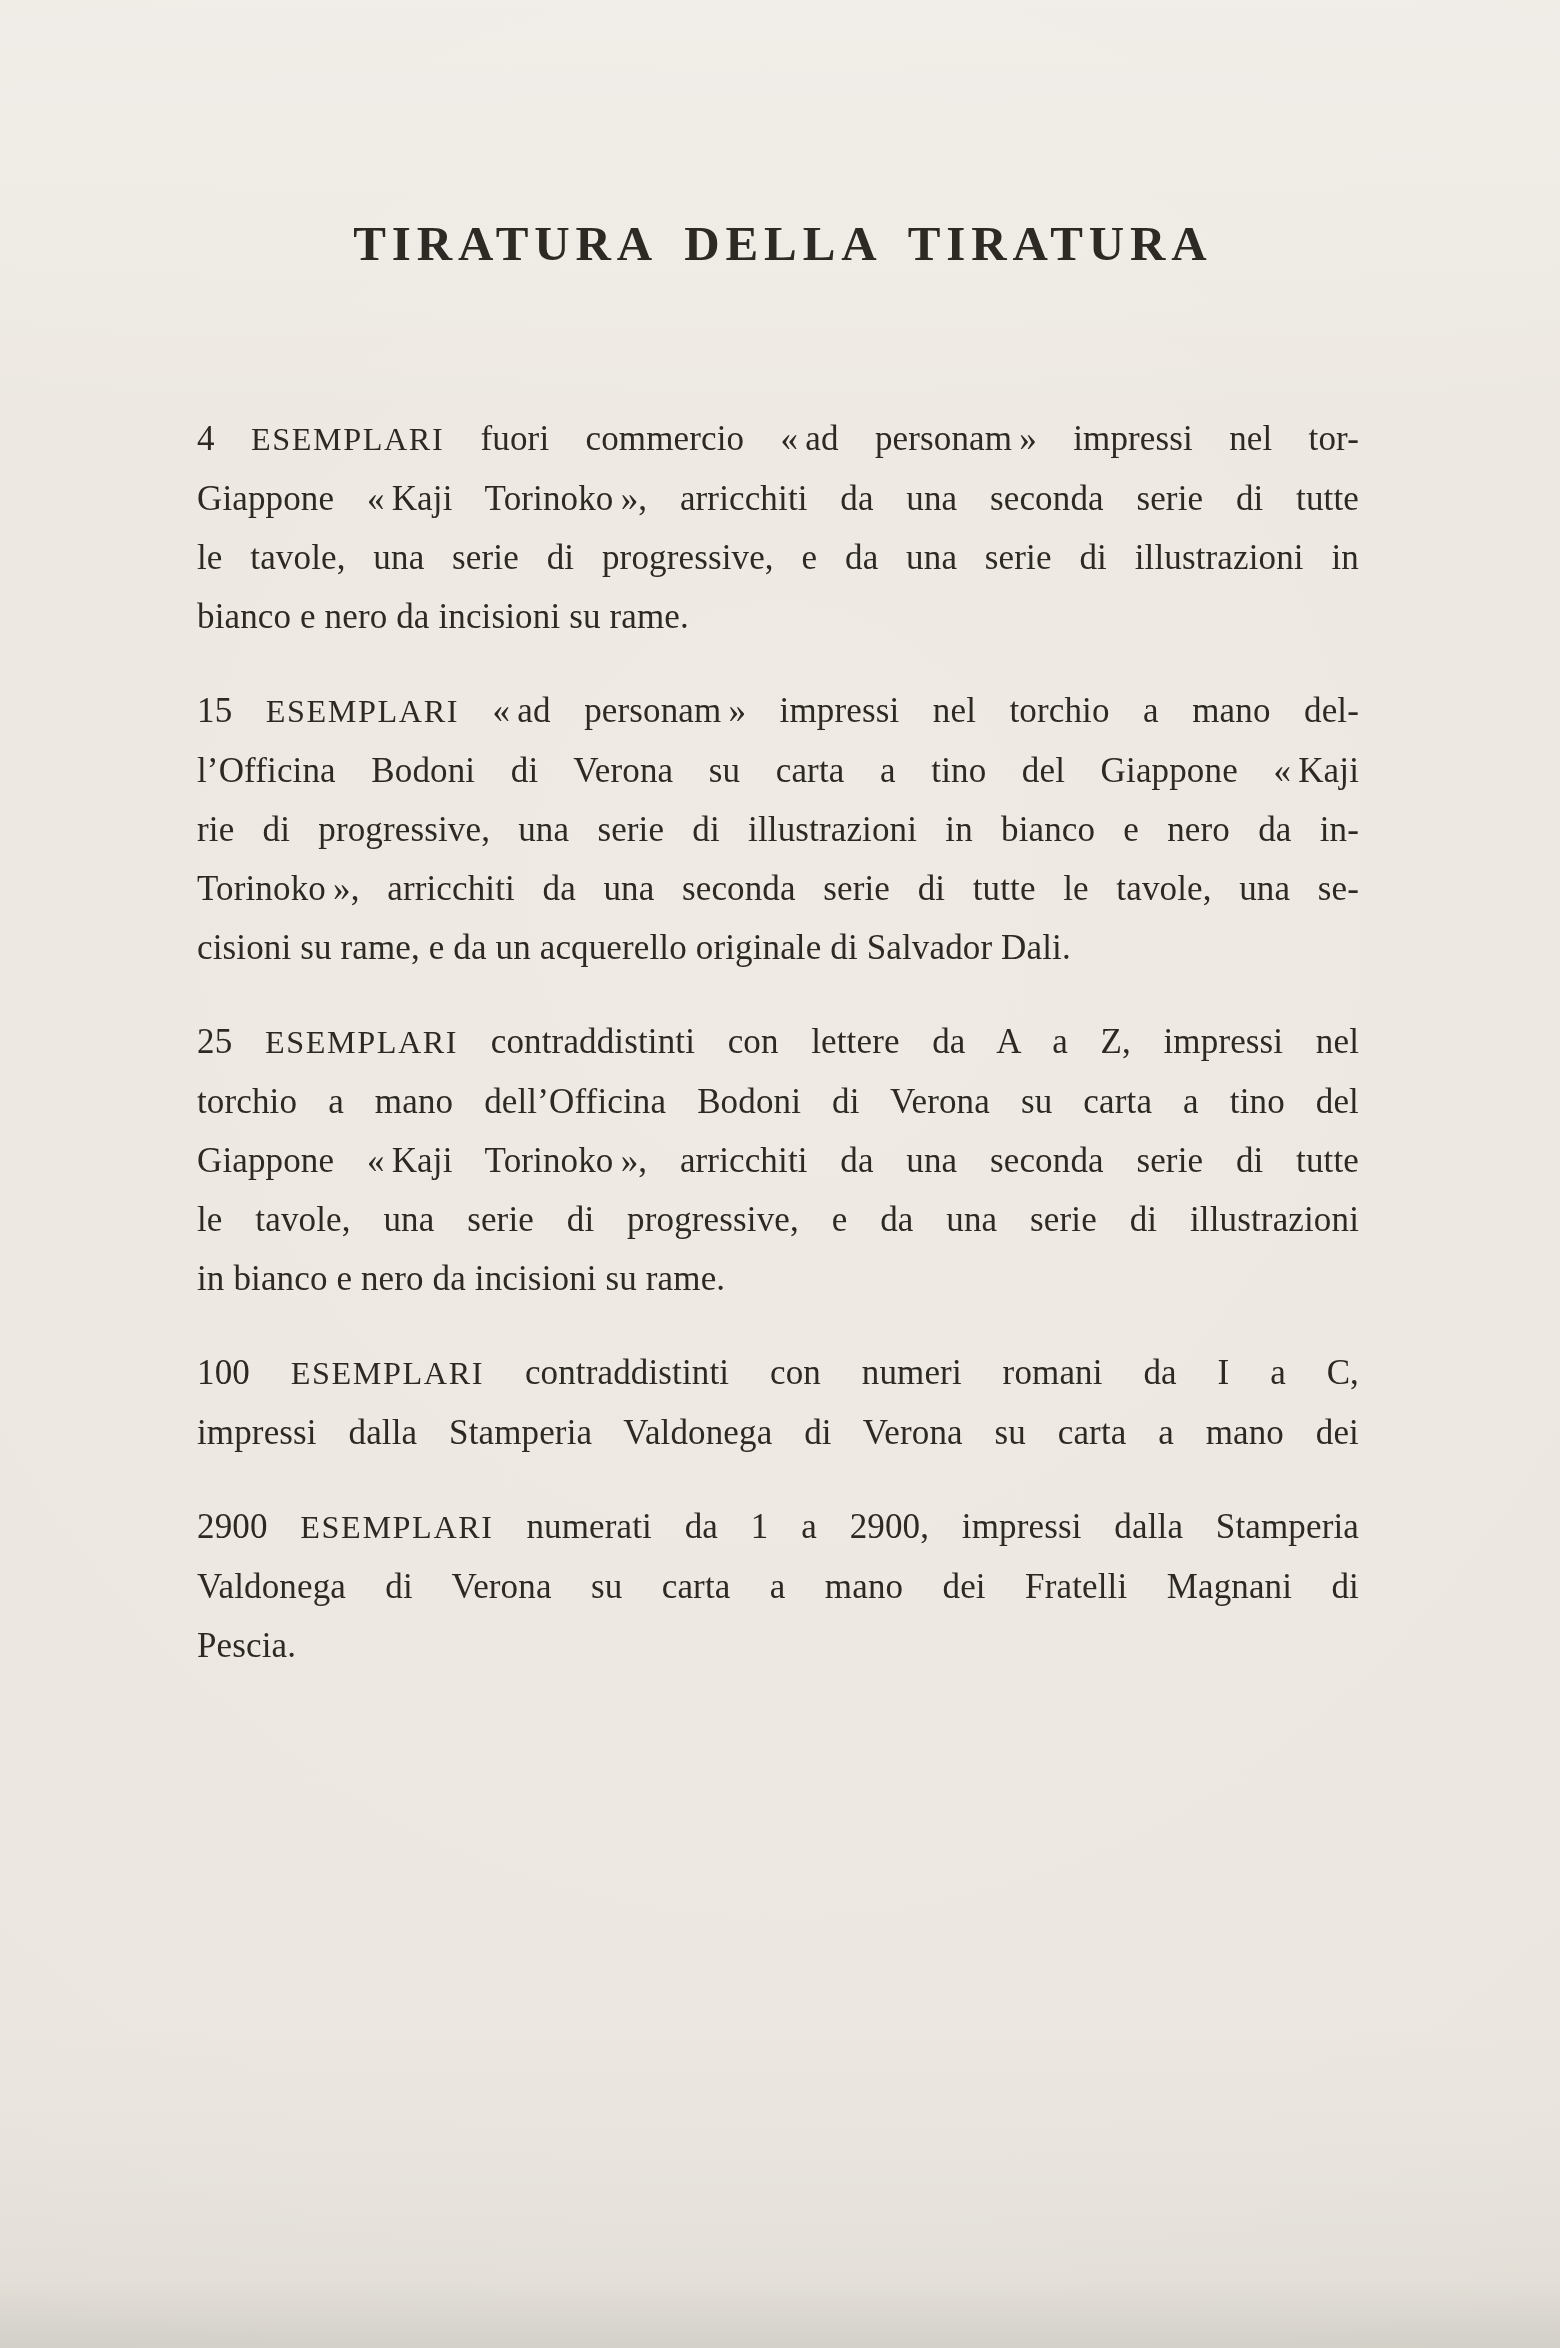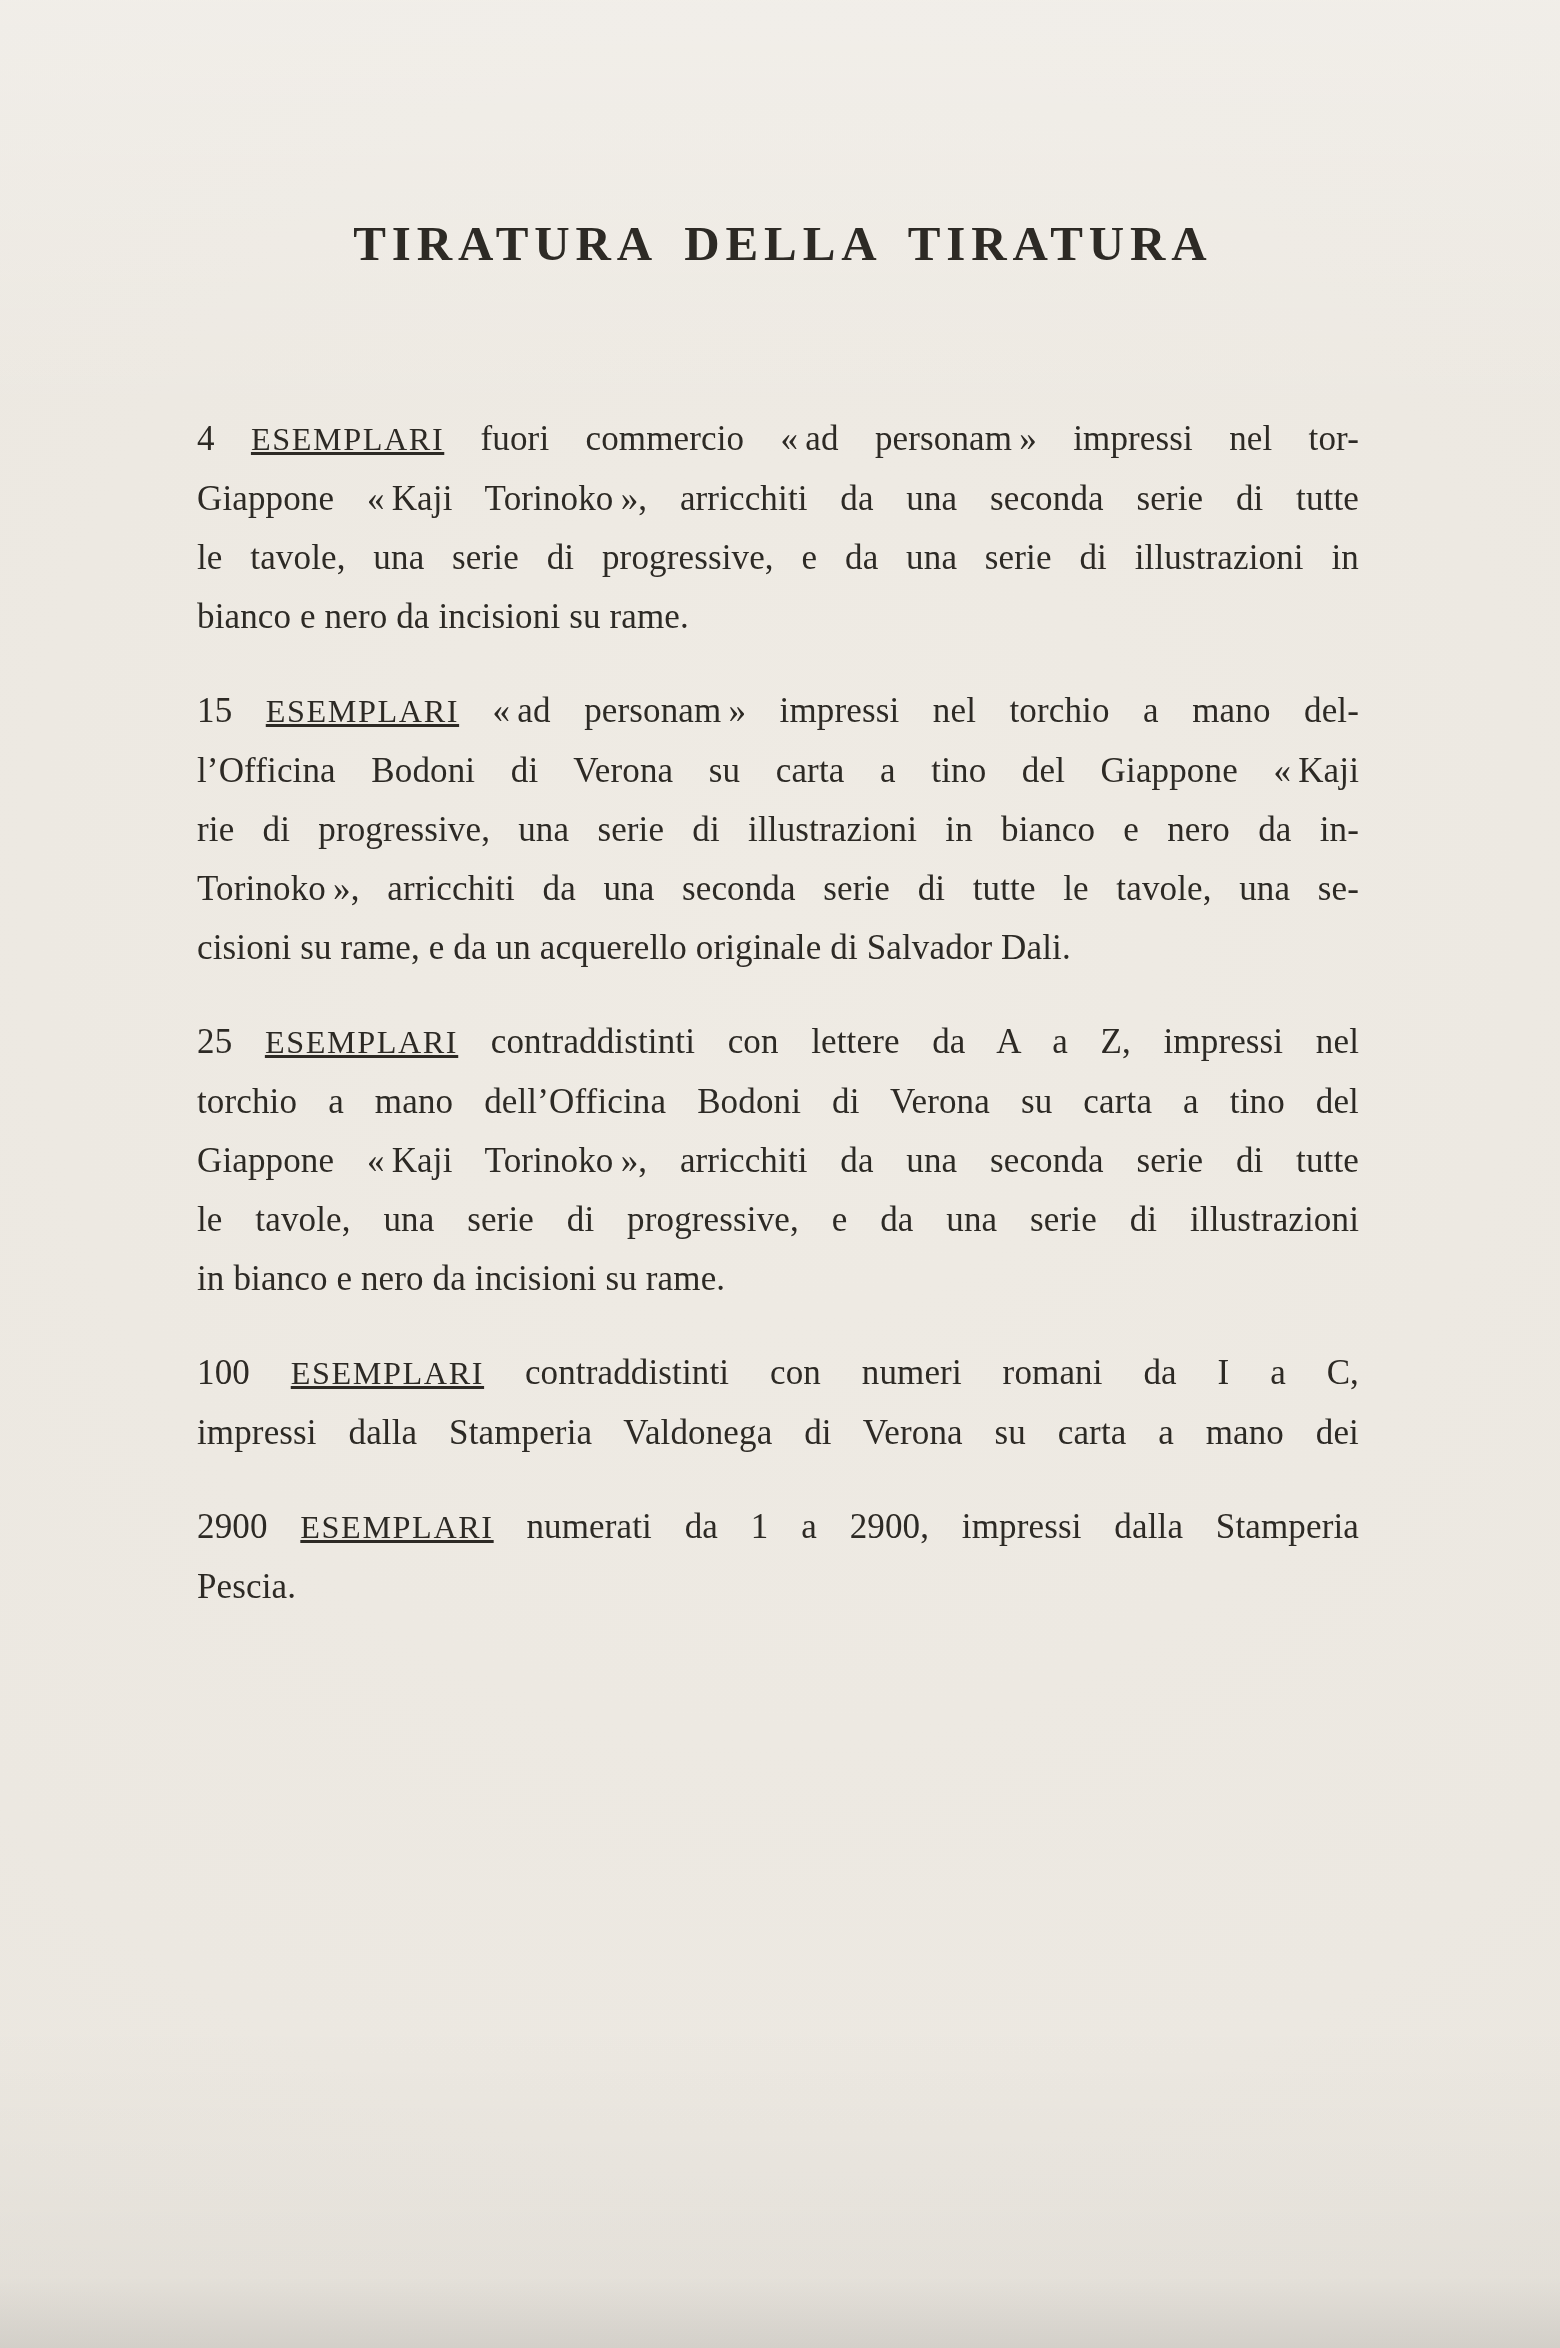--- a/index.html
+++ b/index.html
@@ -55,21 +55,20 @@
     letter-spacing: 0.004em;
     white-space: normal;
   }
   .line.last {
     text-align: left;
     text-align-last: left;
   }
   .lead-caps {
     font-size: 0.92em;
     letter-spacing: 0.05em;
-    text-decoration: underline;
   }
   .osnum {
     font-variant-numeric: oldstyle-nums;
     font-feature-settings: "onum" 1;
   }
 </style>
 </head>
 <body>
 
 <div class="page">
@@ -95,17 +94,18 @@
         <div class="line"><span>Giappone « Kaji Torinoko », arricchiti da una seconda serie di tutte</span></div>
         <div class="line"><span>le tavole, una serie di progressive, e da una serie di illustrazioni</span></div>
         <div class="line last"><span>in bianco e nero da incisioni su rame.</span></div>
       </div>
       <div class="para">
         <div class="line"><span class="osnum">100 </span><span class="lead-caps">ESEMPLARI</span><span> contraddistinti con numeri romani da I a C,</span></div>
         <div class="line"><span>impressi dalla Stamperia Valdonega di Verona su carta a mano dei</span></div>
       </div>
       <div class="para">
         <div class="line"><span class="osnum">2900 </span><span class="lead-caps">ESEMPLARI</span><span> numerati da </span><span class="osnum">1</span><span> a </span><span class="osnum">2900</span><span>, impressi dalla Stamperia</span></div>
+        <div class="line"><span>Valdonega di Verona su carta a mano dei Fratelli Magnani di</span></div>
         <div class="line last"><span>Pescia.</span></div>
       </div>
     </div>
 </div>
 
 
 </body></html>

